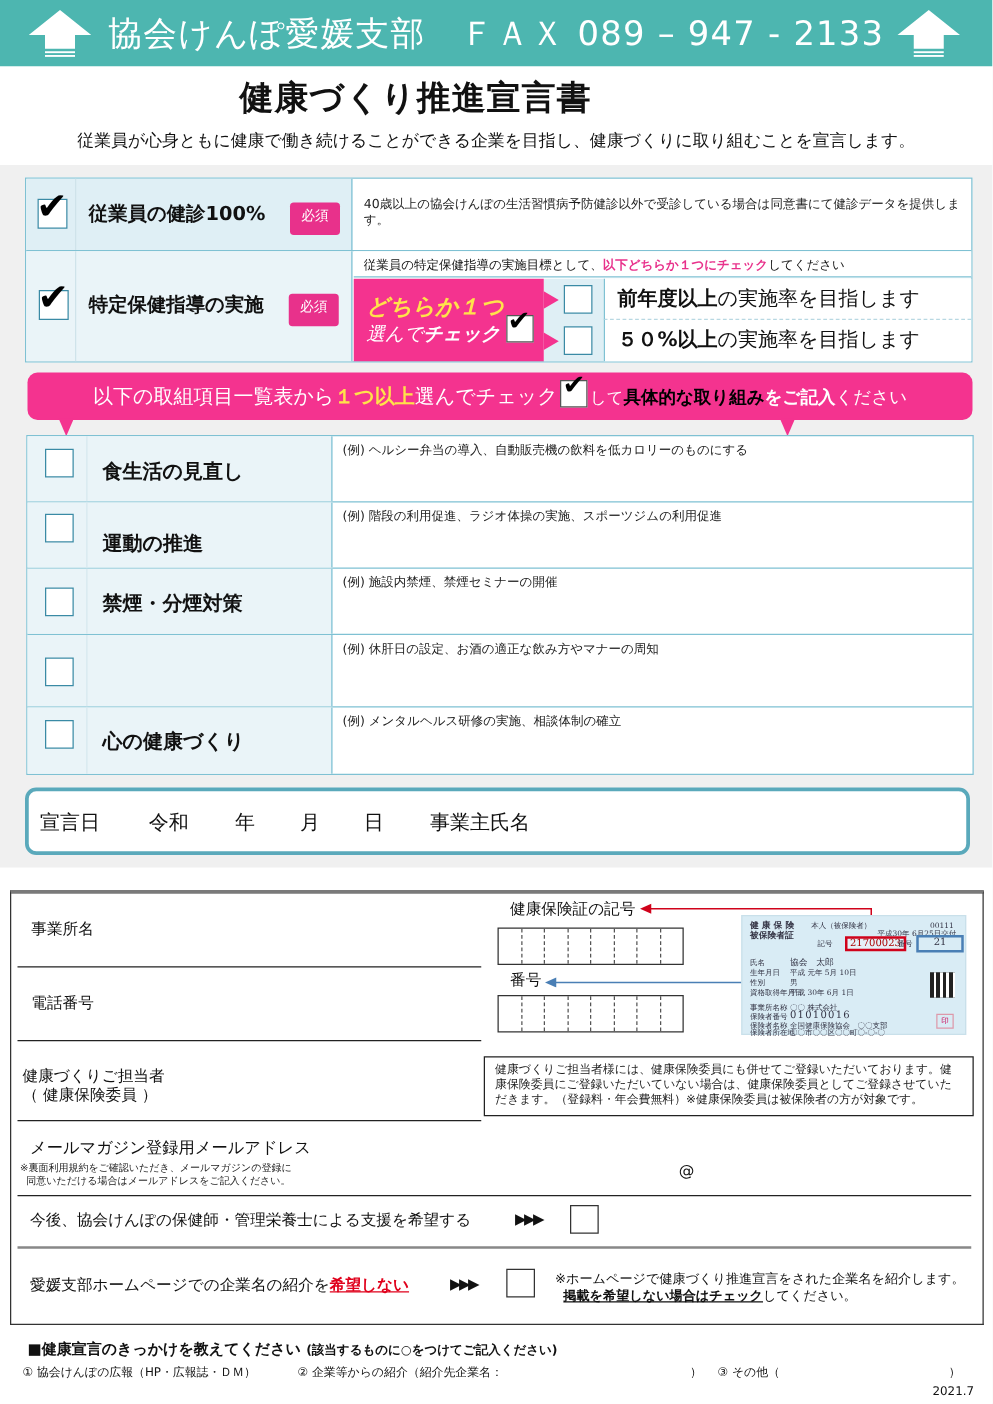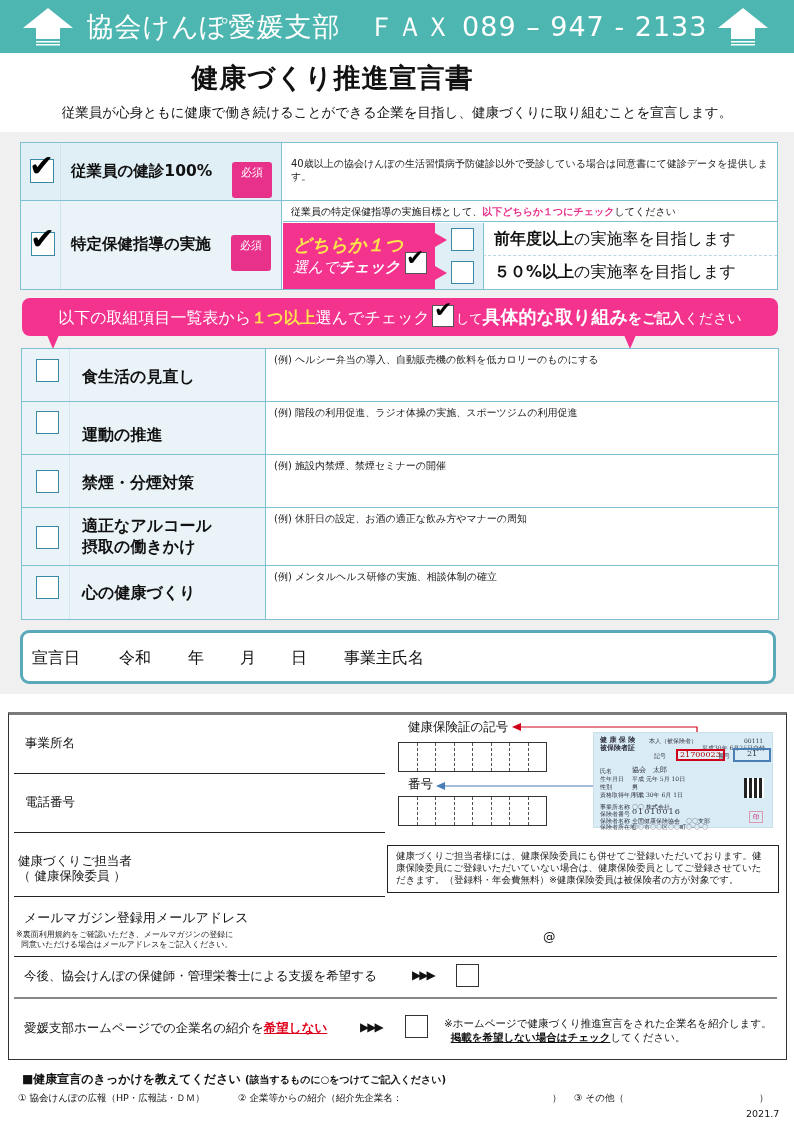--- a/index.html
+++ b/index.html
@@ -24,21 +24,21 @@
   .req-table { position: absolute; left: 20px; top: 142px; width: 758px; height: 148px; border: 1px solid #7fc1d3; background: #fff; }
   .req-row { position: absolute; left: 0; width: 756px; border-bottom: 1px solid #7fc1d3; }
   .req-row.r1 { top: 0; height: 58px; }
   .req-row.r2 { top: 58px; height: 88px; border-bottom: none; }
   .req-left { position: absolute; left: 0; top: 0; width: 261px; height: 100%; background: #dfeff5; border-right: 1px solid #7fc1d3; }
   .req-row.r2 .req-left { background: #eaf4f8; }
   .req-left .chk-col { position: absolute; left: 0; top: 0; width: 40px; height: 100%; border-right: 1px solid #cfe3ea; }
   .bigcheck { position: absolute; width: 24px; height: 24px; border: 1px solid #3a8aa5; background: #fff; }
   .bigcheck .mark { position: absolute; left: -2px; top: -9px; font-size: 30px; font-weight: bold; color: #000; line-height: 1; }
   .req-label { position: absolute; left: 50px; font-size: 15.5px; font-weight: bold; }
-  .req-badge { position: absolute; width: 40px; height: 36px; border-radius: 3px; background: #e8318b; color: #fff; font-size: 11px; text-align: center; line-height: 22px; }
+  .req-badge { position: absolute; width: 40px; height: 26px; border-radius: 3px; background: #e8318b; color: #fff; font-size: 11px; text-align: center; line-height: 22px; }
   .req-note { position: absolute; left: 270px; top: 14px; width: 480px; font-size: 10px; line-height: 13px; color: #222; }
   .r2-head { position: absolute; left: 262px; top: 0; width: 494px; height: 21px; border-bottom: 1px solid #7fc1d3; font-size: 10px; padding: 4px 8px; background: #fff; }
   .r2-head .pink { color: #e8318b; font-weight: bold; }
 
   .pink-box { position: absolute; left: 262px; top: 22px; width: 152px; height: 66px; background: #f4338f; font-style: italic; }
   .pink-box .l1 { position: absolute; left: 10px; top: 10px; font-size: 18px; font-weight: bold; color: #ffe34a; }
   .pink-box .l2 { position: absolute; left: 10px; top: 35px; font-size: 15px; color: #fff; }
   .pink-box .l2 b { font-weight: bold; }
   .pink-tri { position: absolute; width: 0; height: 0; border-top: 7px solid transparent; border-bottom: 7px solid transparent; border-left: 12px solid #f4338f; }
   .inner-chk { position: absolute; left: 384px; top: 47px; width: 22px; height: 22px; background: #fff; border: 1px solid #555; }
@@ -46,21 +46,21 @@
   .opt-area { position: absolute; left: 414px; top: 22px; width: 342px; height: 66px; background: #dfeff5; }
   .opt-chk { position: absolute; left: 16px; width: 23px; height: 23px; background: #fff; border: 1px solid #3a8aa5; }
   .opt-text { position: absolute; left: 48px; width: 294px; height: 33px; background: #fff; font-size: 16px; padding: 6px 10px; border-left: 1px solid #7fc1d3; }
   .opt-text.t1 { top: 0; border-bottom: 1px dashed #b8d8e2; }
   .opt-text.t2 { top: 33px; }
   .opt-text b { font-weight: bold; }
 
   
   .banner { position: absolute; left: 22px; top: 298px; width: 756px; height: 38px; background: #f4338f; border-radius: 8px; color: #fff; font-size: 16px; text-align: center; line-height: 38px; }
   .banner .y { color: #ffe34a; font-weight: bold; }
-  .banner .yb { color: #ffffff; font-weight: bold; font-size: 18px; }
+  .banner .yb { color: #000000; font-weight: bold; font-size: 14px; }
   .banner .wb { color: #fff; font-weight: bold; font-size: 14px; }
   .banner-chk { display: inline-block; width: 22px; height: 22px; background: #fff; border: 1px solid #555; position: relative; vertical-align: -4px; margin: 0 2px; }
   .banner-chk .mark { position: absolute; left: 1px; top: -7px; font-size: 22px; color: #000; font-weight: bold; line-height: 1; }
   .banner-ptr { position: absolute; width: 0; height: 0; border-left: 6px solid transparent; border-right: 6px solid transparent; border-top: 14px solid #f4338f; }
   .ptr1 { left: 47px; top: 335px; }
   .ptr2 { left: 624px; top: 335px; }
 
   
   .items-table { position: absolute; left: 21px; top: 348px; width: 758px; height: 272px; border: 1px solid #7fc1d3; background: #fff; }
   .item-row { position: absolute; left: 0; width: 756px; border-bottom: 1px solid #7fc1d3; }
@@ -197,21 +197,20 @@
       <div class="chk-col"></div>
       <div class="item-chk" style="top:15px;"></div>
       <span class="item-label" style="top:17px;">禁煙・分煙対策</span>
     </div>
     <span class="item-example">(例) 施設内禁煙、禁煙セミナーの開催</span>
   </div>
   <div class="item-row" style="top:159px; height:58px;">
     <div class="item-left">
       <div class="chk-col"></div>
       <div class="item-chk" style="top:18px;"></div>
-      <span class="item-label" style="top:7px;"><span>適正なアルコール</span><br><span>摂取の働きかけ</span></span>
     </div>
     <span class="item-example">(例) 休肝日の設定、お酒の適正な飲み方やマナーの周知</span>
   </div>
   <div class="item-row" style="top:217px; height:53px; border-bottom:none;">
     <div class="item-left">
       <div class="chk-col"></div>
       <div class="item-chk" style="top:10px;"></div>
       <span class="item-label" style="top:16px;">心の健康づくり</span>
     </div>
     <span class="item-example">(例) メンタルヘルス研修の実施、相談体制の確立</span>

